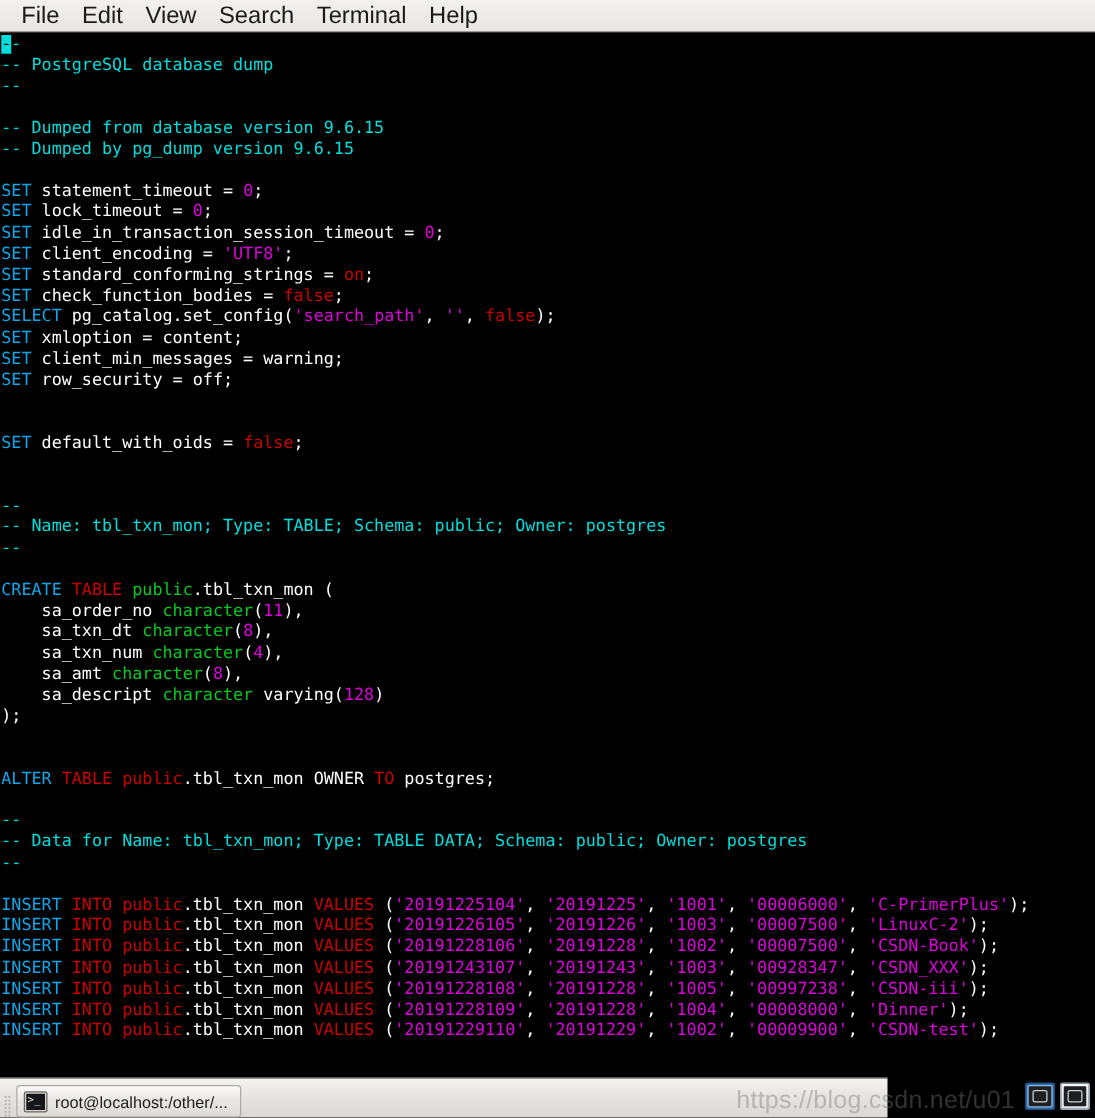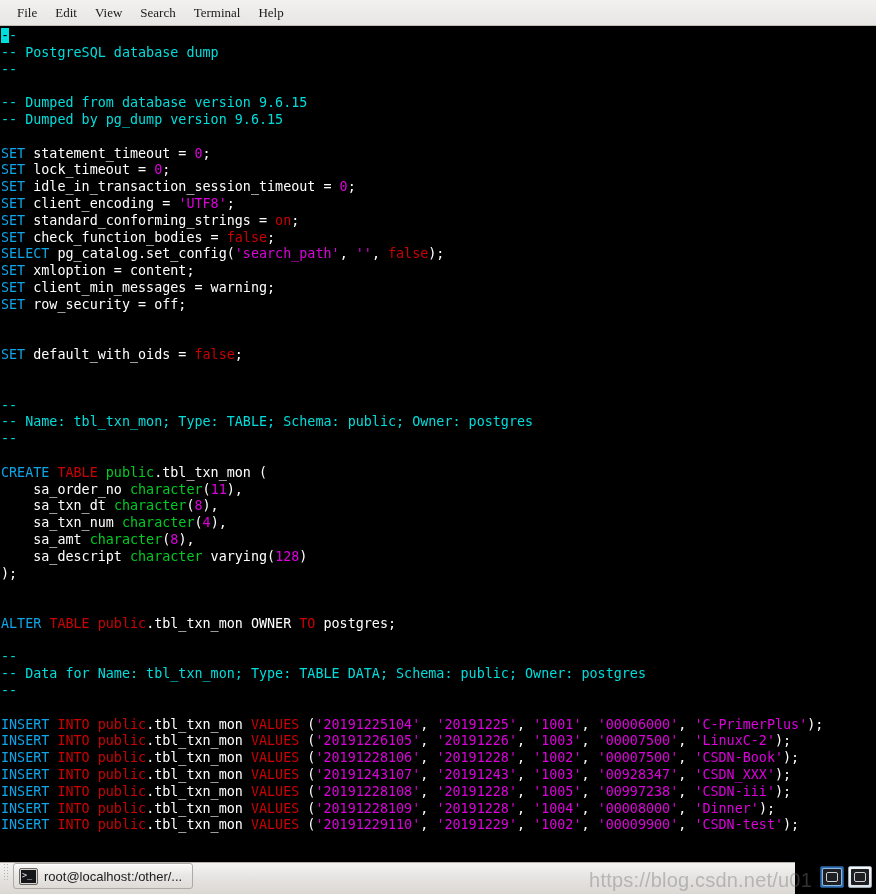--- a/index.html
+++ b/index.html
@@ -18,22 +18,22 @@
   #menubar {
     height: 26px;
     background: linear-gradient(to bottom, #f2f1f0 0%, #e8e6e3 100%);
     border-bottom: 1px solid #bfbcb8;
     display: flex;
     align-items: center;
     padding-left: 8px;
     box-sizing: border-box;
   }
   .menu-item {
-    font-family: Liberation Serif, serif;
-    font-size: 13px;
+    font-family: Liberation Sans, sans-serif;
+    font-size: 19px;
     color: #1a1a1a;
     padding: 2px 9px;
     cursor: default;
     white-space: nowrap;
   }
 
   
   #terminal {
     position: absolute;
     top: 26px;
@@ -63,27 +63,27 @@
   .cursor {
     background: #00dddd;
     color: #000000;
   }
 
   
   #taskbar {
     position: absolute;
     left: 0;
     top: 862px;
-    width: 795px;
+    width: 710px;
     height: 32px;
     background: linear-gradient(to bottom, #f4f3f1 0%, #e4e2df 55%, #dbd8d4 100%);
     border-top: 1px solid #b5b2ae;
     box-sizing: border-box;
     display: flex;
-    align-items: flex-start;
+    align-items: flex-end;
   }
   #task-grip {
     width: 6px;
     height: 18px;
     margin: 0 4px 0 3px;
     background-image:
       radial-gradient(#b0aca7 40%, transparent 41%);
     background-size: 3px 3px;
     opacity: .9;
   }

